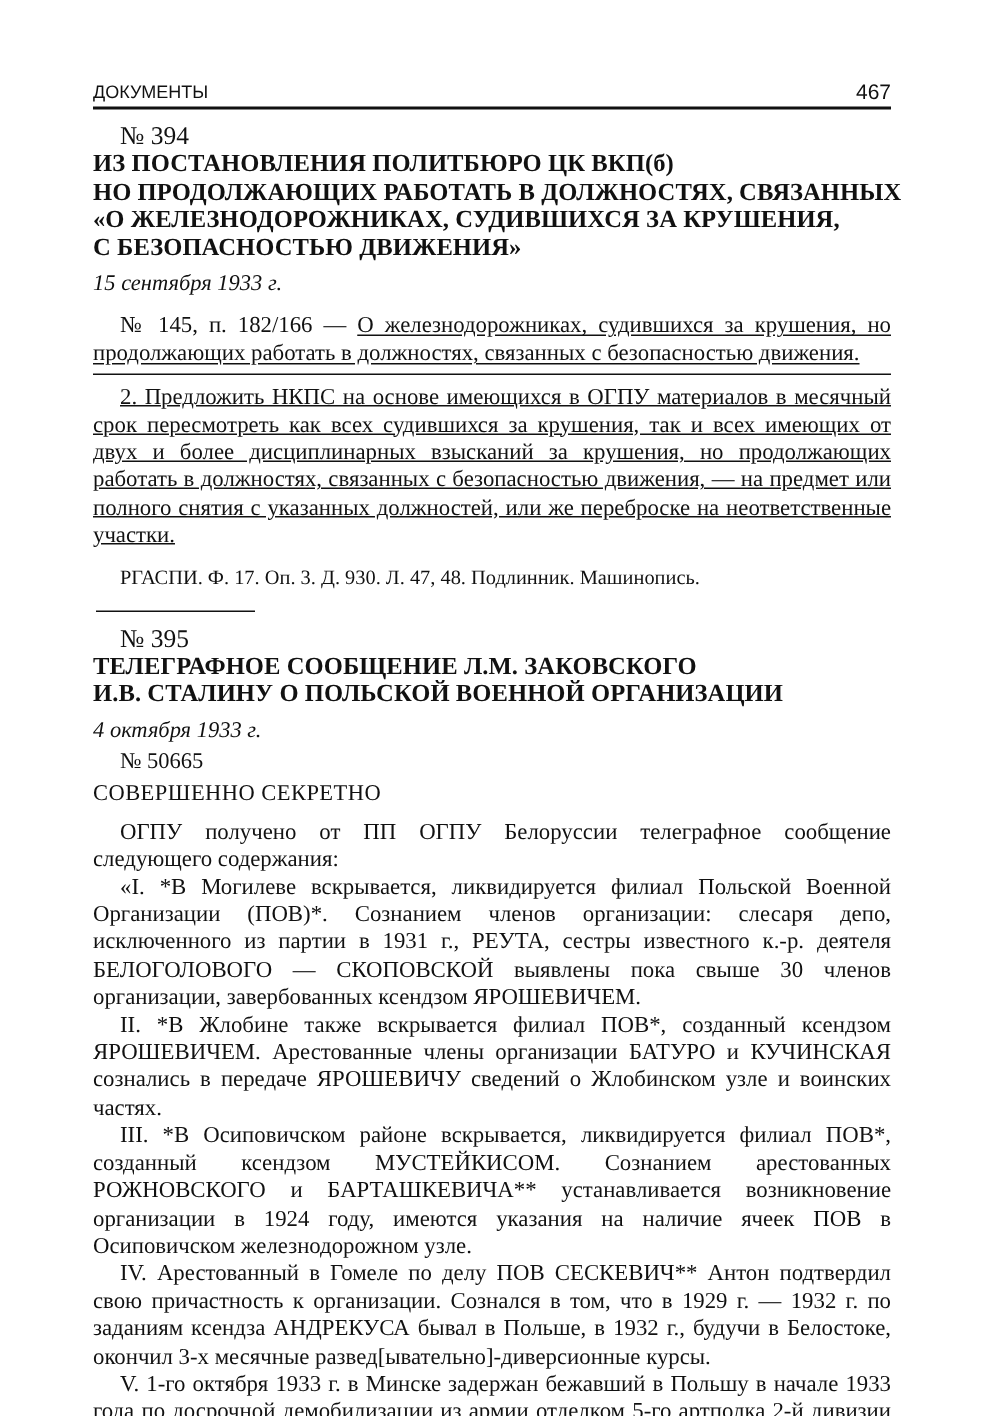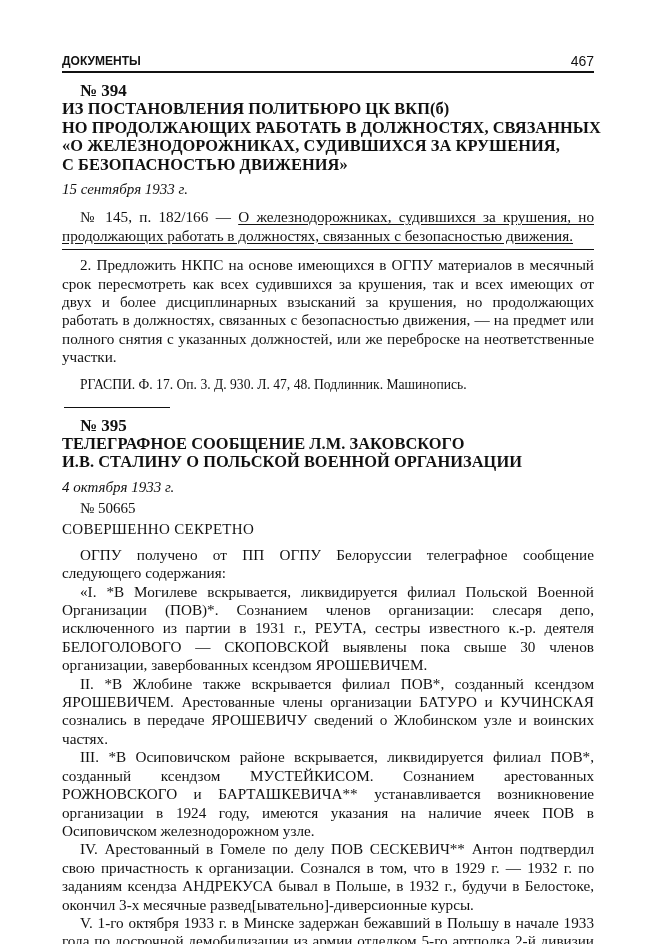--- a/index.html
+++ b/index.html
@@ -23,30 +23,30 @@
     }
     .running-head {
       display: flex;
       justify-content: space-between;
       align-items: flex-end;
       font-family: "Liberation Sans", "DejaVu Sans", sans-serif;
       font-size: 12px;
       line-height: 14px;
       height: 16px;
     }
-    .running-head .section { font-weight: bold; letter-spacing: 0px; }
+    .running-head .section { font-weight: normal; letter-spacing: 0px; }
     .running-head .pagenum { font-size: 14px; }
     .head-rule {
       border: 0;
       border-top: 2px solid #111;
       margin: 3px 0 0 0;
       height: 0;
     }
     .doc-number {
-      font-weight: bold;
+      font-weight: normal;
       font-size: 17px;
       line-height: 19px;
       margin: 8px 0 0 18px;
     }
     .doc-title {
       font-weight: bold;
       font-size: 16.4px;
       line-height: 18.6px;
       margin: 0;
       letter-spacing: 0.05px;
@@ -64,21 +64,21 @@
       text-align: justify;
       margin: 0;
       text-indent: 18px;
     }
     .decree {
       margin-top: 10px;
       padding-bottom: 4px;
       border-bottom: 1.5px solid #111;
     }
     .decree .u { text-decoration: underline; text-underline-offset: 2px; }
-    .p-gap { margin-top: 6px; }
+    .p-gap { margin-top: 6px; text-decoration: underline; }
     .archive {
       font-size: 13.6px;
       line-height: 17px;
       margin: 9px 0 0 18px;
     }
     .fn-rule {
       width: 106px;
       border: 0;
       border-top: 1px solid #111;
       margin: 14px 0 0 2px;

